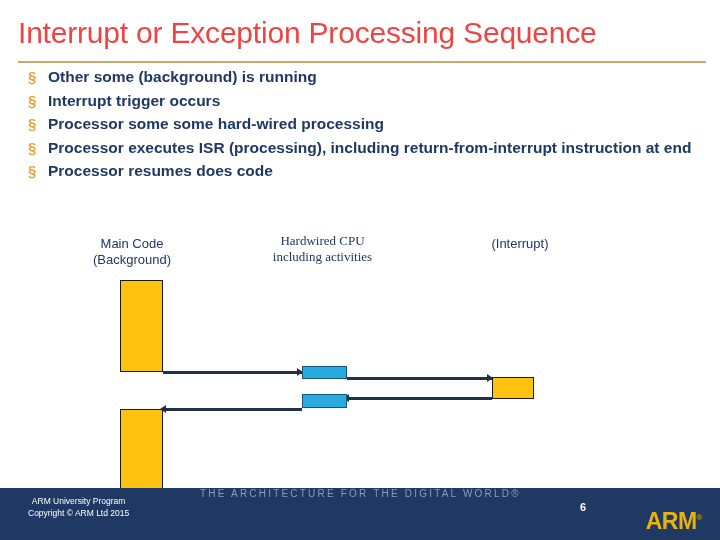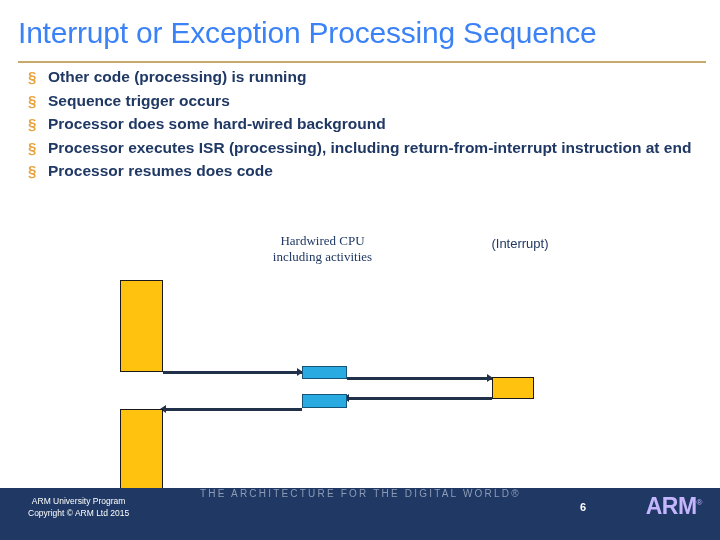--- a/index.html
+++ b/index.html
@@ -11,21 +11,21 @@
     overflow:hidden;
   }
   .slide{position:absolute;inset:0;}
 
   
   .title{
     position:absolute;
     left:18px; top:16px; width:690px;
     font-size:30px;
     font-weight:normal;
-    color:#3b82f6;
+    color:#ef4444;
     letter-spacing:-0.2px;
     white-space:nowrap;
   }
   .title-rule{
     position:absolute;
     left:18px; top:61px; width:688px; height:2px;
     background:#C8A濃;
     background:#C9A96B;
   }
 
@@ -133,67 +133,71 @@
   }
   .footer-page{
     position:absolute;
     left:580px; top:13px;
     color:#FFFFFF;
     font-size:11px;
     font-weight:bold;
   }
   .footer-logo{
     position:absolute;
-    right:18px; top:5px;
-    color:#c4b5fd;
+    right:18px; top:20px;
+    color:#eab308;
     font-size:23px;
     font-weight:bold;
     letter-spacing:-0.5px;
   }
   .footer-logo sup{font-size:8px;vertical-align:super;font-weight:normal;}
 </style>
 </head>
 <body>
 
 <div class="slide">
 
   <div class="title">Interrupt or Exception Processing Sequence</div>
   <div class="title-rule"></div>
 
   <div class="bullets">
 
     <div class="bullet-row">
       <span class="bullet-mark">§</span>
-      <span class="bullet-text">Other code (processing) is running</span>
-    </div>
-
-    <div class="bullet-row">
-      <span class="bullet-mark">§</span>
-      <span class="bullet-text">Sequence trigger occurs</span>
-    </div>
-
-    <div class="bullet-row">
-      <span class="bullet-mark">§</span>
-      <span class="bullet-text">Processor does some hard-wired background</span>
+      <span class="bullet-text">Other some (background) is running</span>
+    </div>
+
+    <div class="bullet-row">
+      <span class="bullet-mark">§</span>
+      <span class="bullet-text">Interrupt trigger occurs</span>
+    </div>
+
+    <div class="bullet-row">
+      <span class="bullet-mark">§</span>
+      <span class="bullet-text">Processor some some hard-wired processing</span>
     </div>
 
     <div class="bullet-row">
       <span class="bullet-mark">§</span>
       <span class="bullet-text">Processor executes ISR (processing), including return-from-interrupt instruction at end</span>
     </div>
 
     <div class="bullet-row">
       <span class="bullet-mark">§</span>
       <span class="bullet-text">Processor resumes does code</span>
     </div>
 
   </div>
 
   <div class="diagram">
 
+    <div class="col-head" id="head-main">
+      <span class="l1">Main Code</span>
+      <span class="l2">(Background)</span>
+    </div>
 
     <div class="col-head" id="head-hw">
       <span class="l1">Hardwired CPU</span>
       <span class="l2">including activities</span>
     </div>
 
     <div class="col-head" id="head-isr">
       <span class="l2">(Interrupt)</span>
     </div>
 

